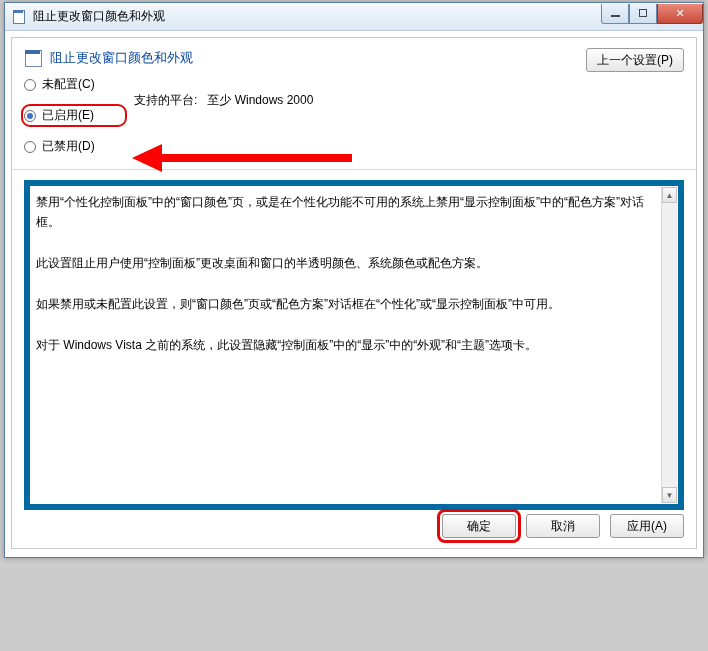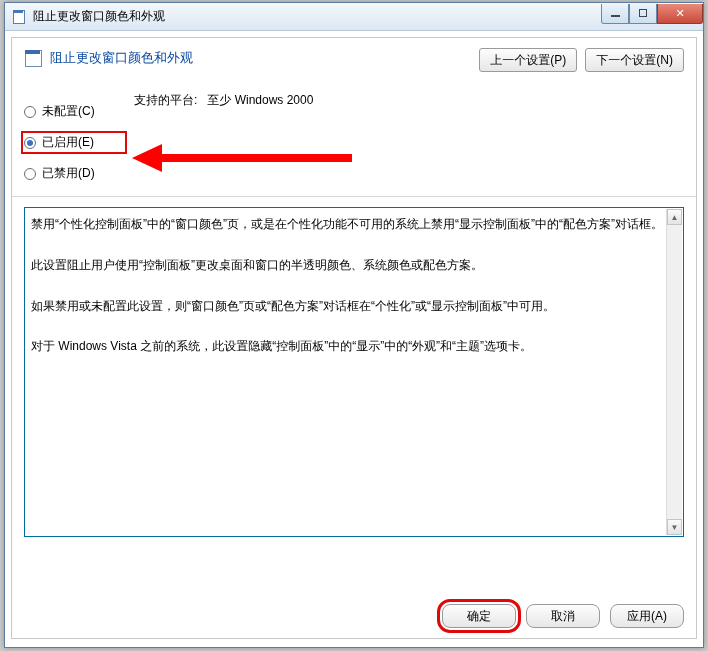--- a/index.html
+++ b/index.html
@@ -10,21 +10,21 @@
     font-size: 12px;
     background: #ccc;
     width: 708px;
     height: 651px;
     overflow: hidden;
     position: relative;
   }
   .window {
     position: absolute;
     left: 4px; top: 2px;
-    width: 700px; height: 646px;
+    width: 700px; height: 556px;
     background: #fff;
     border: 1px solid #5a7ca0;
     box-shadow: 0 0 6px rgba(0,0,0,0.3);
   }
   .titlebar {
     height: 28px;
     background: linear-gradient(#f4f8fc, #dce8f4);
     border-bottom: 1px solid #b8c8d8;
     display: flex;
     align-items: center;
@@ -93,21 +93,21 @@
     min-width:96px; height:24px;
     border:1px solid #9a9a9a;
     background: linear-gradient(#fdfdfd,#e7e7e7);
     border-radius:3px;
     font-size:12px;
     display:flex; align-items:center; justify-content:center;
     padding:0 10px;
     cursor:pointer;
   }
   .radios {
-    margin-top:31px;
+    margin-top:4px;
     width:100px;
     float:left;
     text-align:right;
   }
   .radio-row { display:flex; align-items:center; gap:6px; margin-bottom:14px; cursor:pointer;}
   .radio {
     width:12px; height:12px; border:1px solid #6d6d6d; border-radius:50%;
     display:inline-flex; align-items:center; justify-content:center;
     background:#fff;
   }
@@ -135,21 +135,21 @@
   .cols {
     display:flex; gap:10px;
     height:330px;
   }
   .col-label { font-size:12px; margin-bottom:4px; }
   .col {
     flex:1; display:flex; flex-direction:column;
   }
   .panel {
     flex:1;
-    border:1px solid #0369a1;
+    border:6px solid #0369a1;
     background:#fff;
     position:relative;
     overflow:hidden;
   }
   .help-inner {
     position:absolute; left:6px; right:20px; top:6px; bottom:6px;
     line-height:1.7;
     color:#000;
     white-space:pre-wrap;
   }
@@ -161,22 +161,22 @@
     height:16px; background:linear-gradient(#fafafa,#e4e4e4);
     border:1px solid #c4c4c4; margin:0;
     display:flex; align-items:center; justify-content:center;
     font-size:8px; color:#666;
   }
   .vscroll .arr.bot { position:absolute; bottom:0; left:0; right:0;}
   .footer {
     position:absolute; right:12px; bottom:10px;
     display:flex; gap:10px;
   }
-  .footer .btn { min-width:74px;border-radius:8px; }
-  .red-box { outline:2px solid #e00808; outline-offset:1px; }
+  .footer .btn { min-width:74px; }
+  .red-box { outline:2px solid #e00808; outline-offset:1px;border-radius:6px; }
   .red-box2 { outline:3px solid #e00808; outline-offset:2px; }
   
   .arrow {
     position:absolute;
     left:120px; top:108px;
     width:220px; height:24px;
     pointer-events:none;
   }
   .arrow .shaft {
     position:absolute; left:28px; top:8px; right:0;
@@ -210,21 +210,20 @@
 
   <div class="content">
 
     <div class="hdr">
       <div class="hdr-left">
         <span class="hdr-icon"></span>
         <span class="hdr-title">阻止更改窗口颜色和外观</span>
       </div>
       <div class="hdr-btns">
         <div class="btn">上一个设置(P)</div>
-        <div class="btn">下一个设置(N)</div>
       </div>
     </div>
 
     <div class="radios">
       <div class="radio-row">
         <span class="radio"></span>
         <span>未配置(C)</span>
       </div>
       <div class="radio-row red-box">
         <span class="radio sel"></span>

